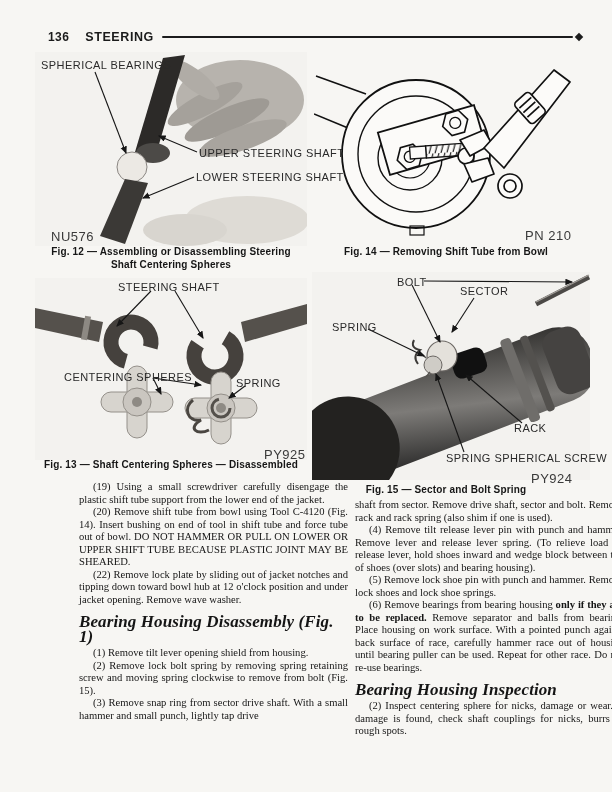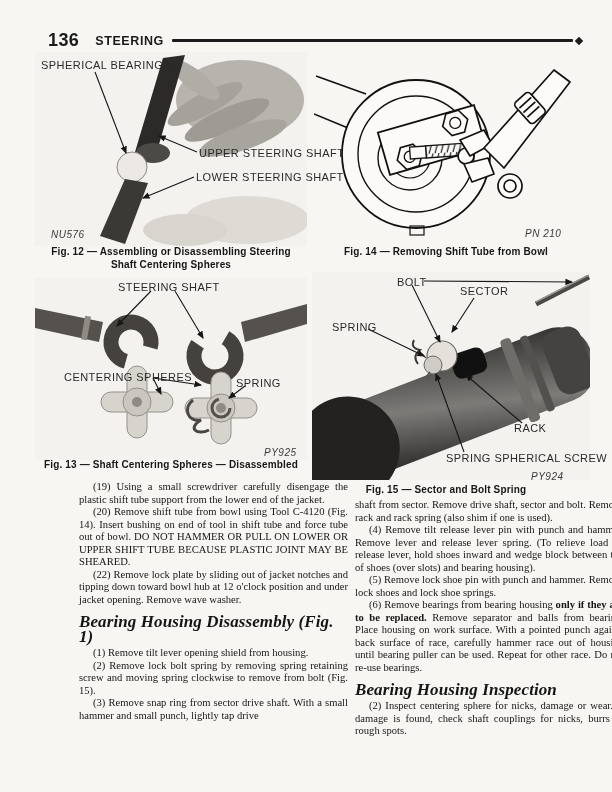--- a/index.html
+++ b/index.html
@@ -3,33 +3,33 @@
 <meta charset="utf-8">
 <style>
   html,body{margin:0;padding:0;background:#888;}
   .page{
     position:relative;width:612px;height:792px;margin:0 auto;
     background:#f7f6f3;overflow:hidden;
     font-family:"Liberation Sans",sans-serif;color:#1b1b1b;
   }
   
   .hdr{position:absolute;left:48px;right:30px;top:30px;display:flex;align-items:center;}
-  .hdr .num{font-weight:bold;font-size:18px;letter-spacing:.4px;margin-right:16px;}
+  .hdr .num{font-weight:bold;font-size:12px;letter-spacing:.4px;margin-right:16px;}
   .hdr .sec{font-weight:bold;font-size:12.5px;letter-spacing:.6px;margin-right:8px;}
   .hdr .rule{flex:1;height:2.2px;background:#1c1c1c;border-radius:1px;}
   .hdr .dia{width:6px;height:6px;background:#1c1c1c;transform:rotate(45deg);margin-left:3px;}
   
   .fig{position:absolute;}
   .fig svg{display:block;}
   .callout{
     position:absolute;font-size:11px;letter-spacing:.45px;color:#2a2a2a;
     white-space:nowrap;font-family:"Liberation Sans",sans-serif;
   }
   .photo-code{
-    position:absolute;font-size:10px;letter-spacing:.5px;color:#3a3a3a;white-space:nowrap;font-style:italic;
+    position:absolute;font-size:13px;letter-spacing:.5px;color:#3a3a3a;white-space:nowrap;
   }
   
   .fig-caption{
     position:absolute;text-align:center;font-weight:bold;font-size:10px;
     line-height:12.5px;color:#161616;letter-spacing:.15px;
   }
   
   .col{
     position:absolute;width:269px;font-family:"Liberation Serif",serif;
     font-size:10.6px;line-height:12.5px;text-align:justify;color:#151515;margin-left:44px;

